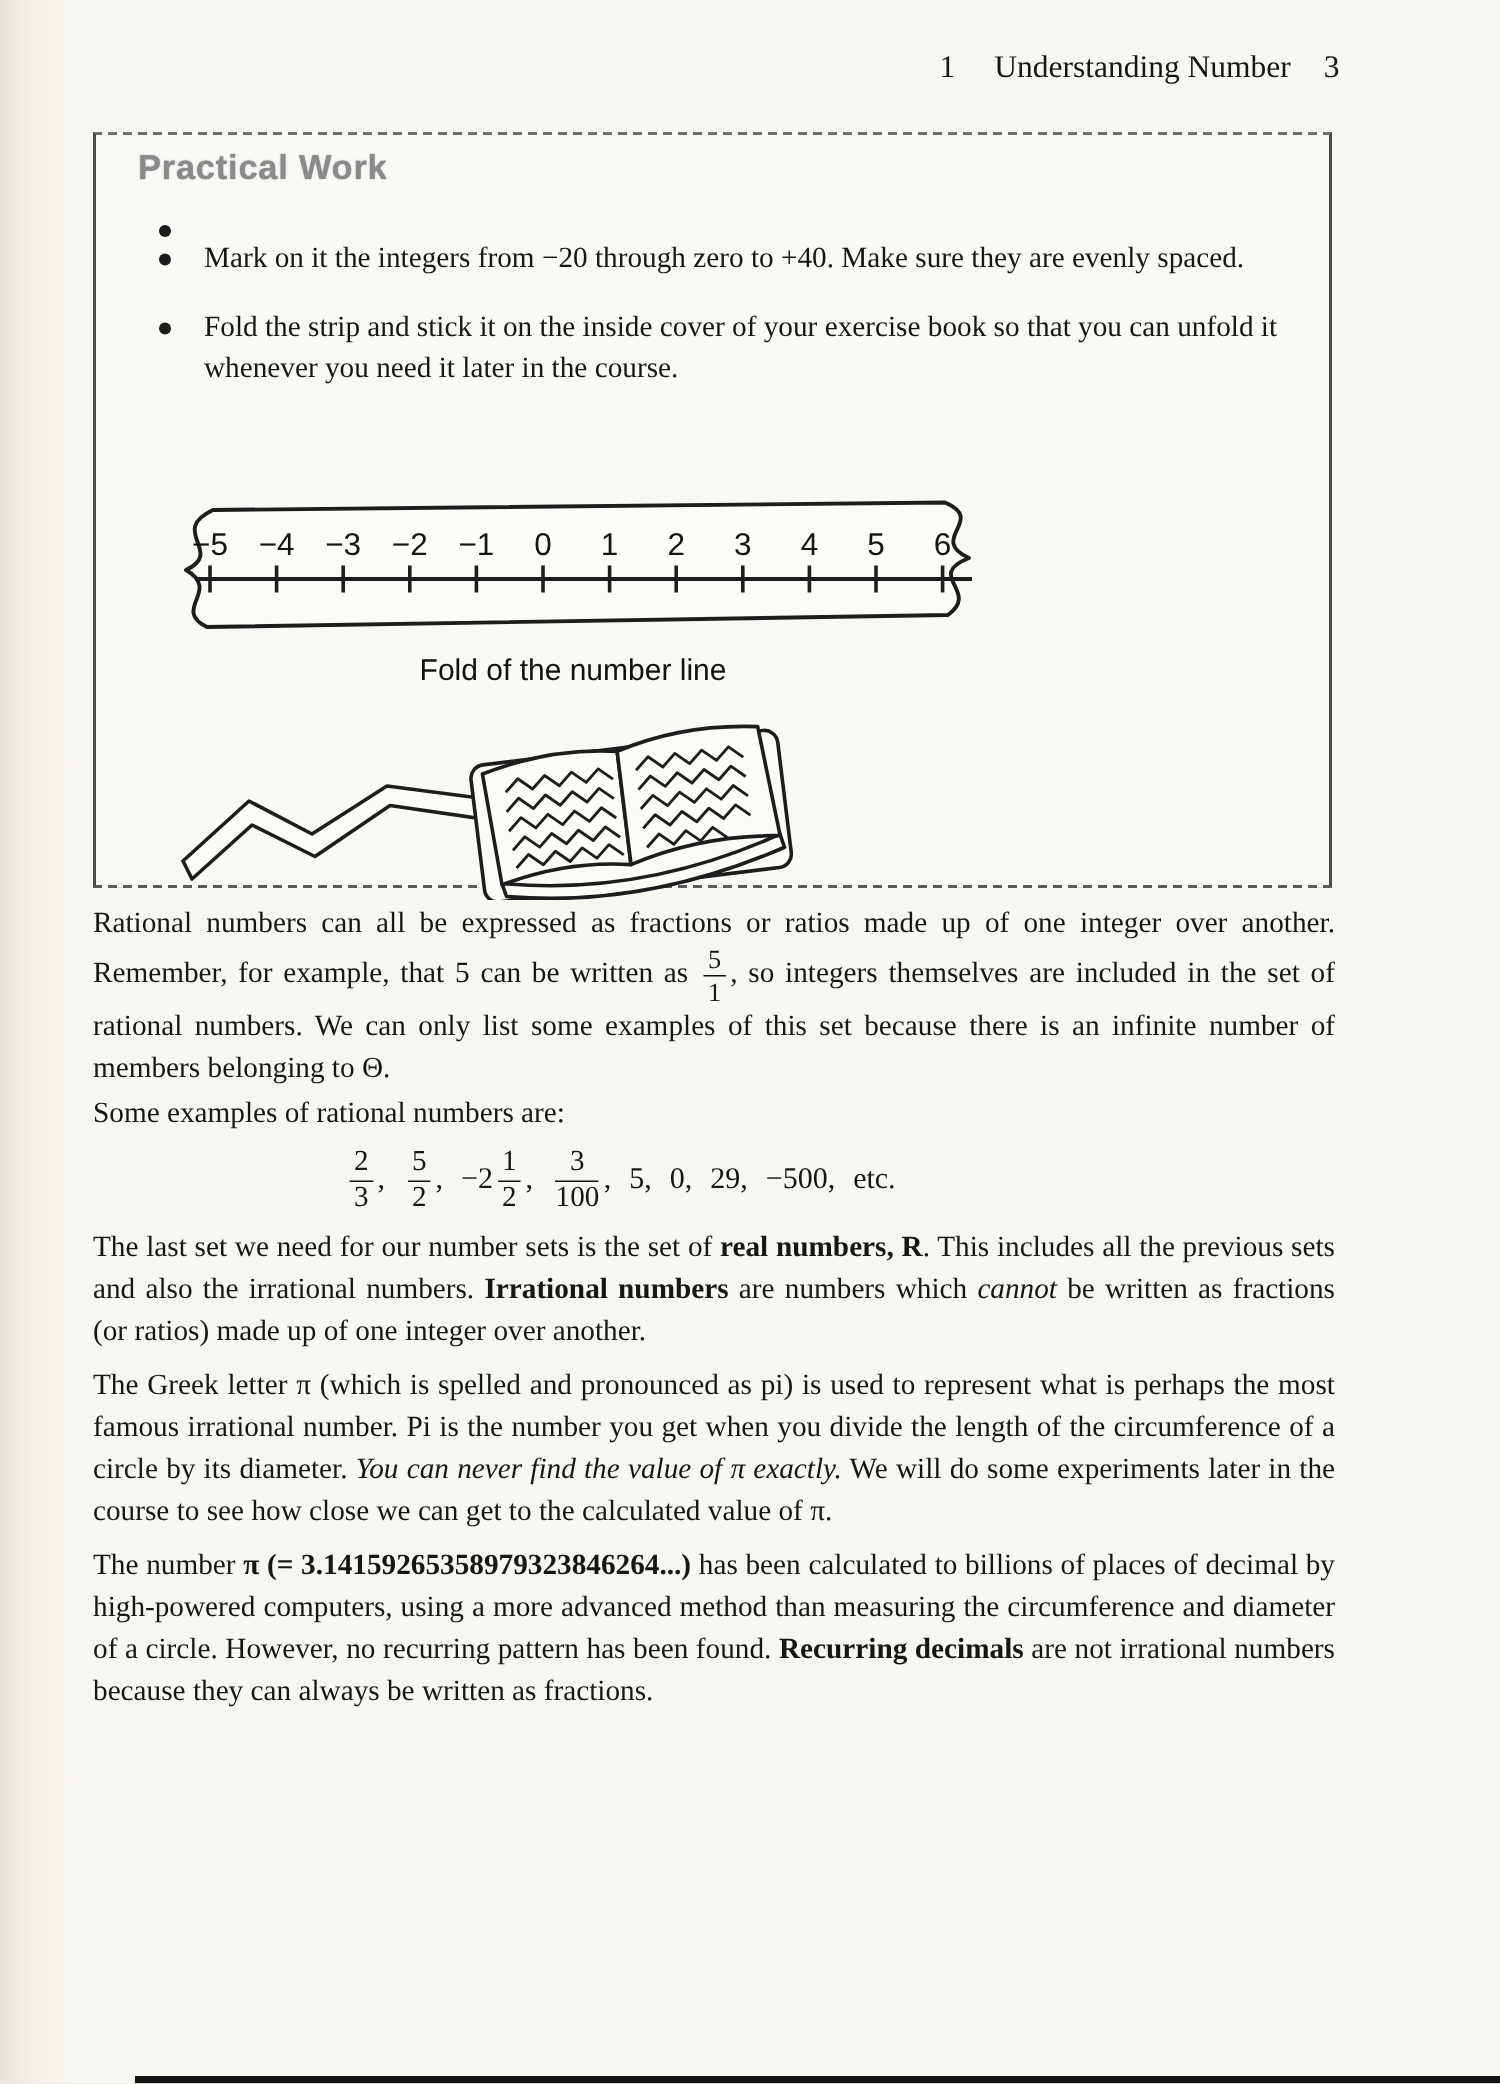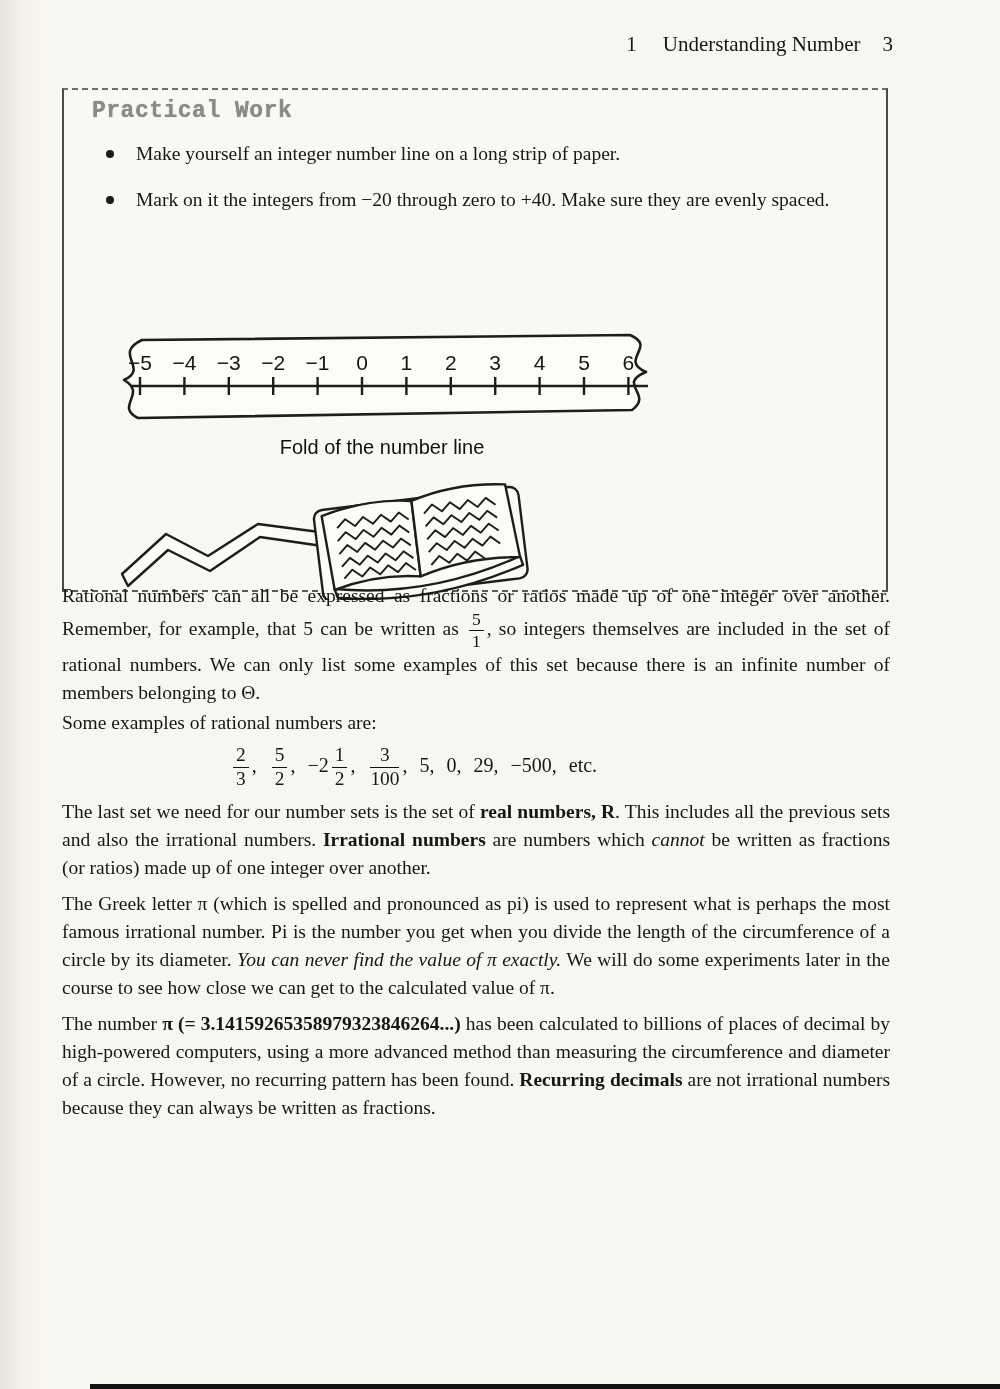--- a/index.html
+++ b/index.html
@@ -24,21 +24,21 @@
   .pw-box{
     position:absolute;left:62px;top:88px;width:822px;height:500px;
     border-left:2px solid #4a4a4a;
     border-right:2px solid #4a4a4a;
     border-top:2px dashed #6e6e6e;
     border-bottom:2px dashed #5a5a5a;
     background:rgba(255,255,255,.25);
   }
   .pw-title{
     position:absolute;left:28px;top:8px;
-    font-family:Liberation Mono, monospace;
+    font-family:Liberation Sans, sans-serif;
     font-weight:700;font-size:23px;letter-spacing:.5px;
     color:#8a8a8a;
     text-shadow:0 0 1px rgba(130,130,130,.9), 1px 1px 0 rgba(255,255,255,.7);
   }
   .pw-list{
     position:absolute;left:40px;top:50px;width:756px;
     list-style:none;margin:0;padding:0;
     font-size:19.5px;line-height:27px;
   }
   .pw-list li{position:relative;padding-left:32px;margin-bottom:19px;}
@@ -52,21 +52,21 @@
   .nl-caption{
     margin-top:8px;
     font-family:"Liberation Sans", sans-serif;
     font-size:20px;color:#111;
   }
   .nl-label{font-family:"Liberation Sans", sans-serif;font-size:21px;fill:#151515;}
   
   .book-figure{position:absolute;left:48px;top:384px;width:420px;height:126px;}
   
   .body-text{
-    position:absolute;left:62px;top:582px;width:828px;
+    position:absolute;left:62px;top:602px;width:828px;
     font-size:19.5px;line-height:28px;
   }
   .body-text p{margin:0;text-align:justify;}
   .body-text p + p{margin-top:8px;}
   .examples-line{
     margin:16px 0 18px 0;
     padding-left:168px;
     font-size:20px;
     text-align:left !important;
     word-spacing:7px;
@@ -94,25 +94,28 @@
     <span class="chapter-title">Understanding Number</span>
     <span>3</span>
   </div>
 
   <div class="pw-box">
     <div class="pw-title">Practical Work</div>
 
     <ul class="pw-list">
       <li>
         <span class="dot"></span>
-        <span>Make yourself an integer number line on a long strip of paper.</span>
       </li>
       <li>
         <span class="dot"></span>
         <span>Mark on it the integers from −20 through zero to +40. Make sure they are evenly spaced.</span>
+      </li>
+      <li>
+        <span class="dot"></span>
+        <span>Fold the strip and stick it on the inside cover of your exercise book so that you can unfold it whenever you need it later in the course.</span>
       </li>
     </ul>
 
     <div class="nl-figure">
       <svg width="560" height="100" viewBox="0 0 560 100">
         <path d="M 40,12
                  L 528,7
                  C 556,19 516,31 544,44
                  C 514,56 552,66 530,82
                  L 36,90

